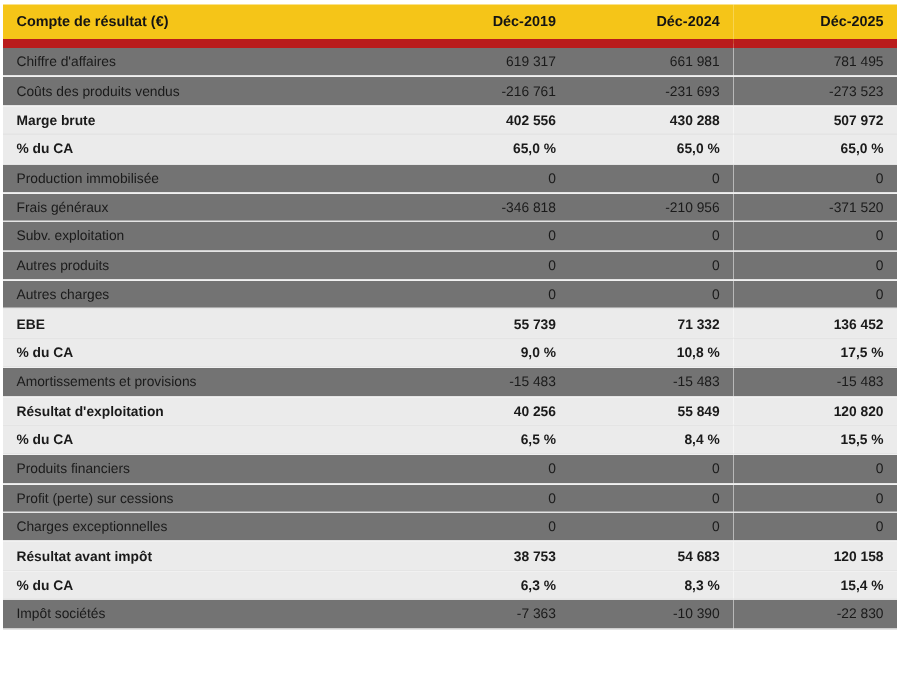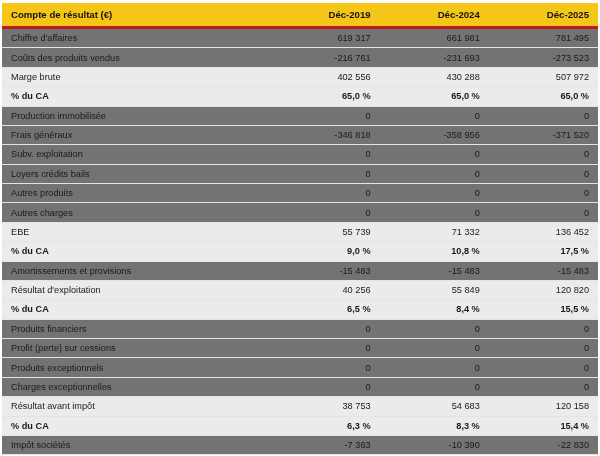--- a/index.html
+++ b/index.html
@@ -29,38 +29,38 @@
   }
   table.pl col.c-label { width: 268px; }
   table.pl col.c-val   { width: 109px; }
 
   thead th {
     background: #f5c518;
     color: #141414;
     font-weight: bold;
     font-size: 9.6px;
     padding: 6px 9px 6px 9px;
-    border-bottom: 3px solid #b91c1c;
+    border-bottom: 6px solid #b91c1c;
     white-space: nowrap;
   }
   thead th.h-label { text-align: left; }
   thead th.h-val { text-align: right; }
 
   tbody td {
     padding: 4.2px 9px 4.2px 9px;
     border-bottom: 1px solid #e4e4e4;
     white-space: nowrap;
     overflow: hidden;
     text-overflow: ellipsis;
   }
   tbody td.label { text-align: left; }
   tbody td.val { text-align: right; }
 
   tr.plain td { background: #737373; font-weight: normal; }
-  tr.total td { background: #ebebeb; font-weight: normal; }
+  tr.total td { background: #ebebeb; font-weight: bold; }
   tr.ratio td { background: #ebebeb; font-weight: bold; margin-top: 25px; }
 </style>
 </head>
 <body>
 
 <div class="sheet">
   <table class="pl">
     <colgroup>
       <col class="c-label">
       <col class="c-val">
@@ -102,31 +102,25 @@
         </tr>
         <tr class="plain">
           <td class="label">Production immobilisée</td>
           <td class="val">0</td>
           <td class="val">0</td>
           <td class="val">0</td>
         </tr>
         <tr class="plain">
           <td class="label">Frais généraux</td>
           <td class="val">-346 818</td>
-          <td class="val">-358 956</td>
+          <td class="val">-210 956</td>
           <td class="val">-371 520</td>
         </tr>
         <tr class="plain">
           <td class="label">Subv. exploitation</td>
-          <td class="val">0</td>
-          <td class="val">0</td>
-          <td class="val">0</td>
-        </tr>
-        <tr class="plain">
-          <td class="label">Loyers crédits bails</td>
           <td class="val">0</td>
           <td class="val">0</td>
           <td class="val">0</td>
         </tr>
         <tr class="plain">
           <td class="label">Autres produits</td>
           <td class="val">0</td>
           <td class="val">0</td>
           <td class="val">0</td>
         </tr>
@@ -172,26 +166,20 @@
           <td class="val">0</td>
           <td class="val">0</td>
         </tr>
         <tr class="plain">
           <td class="label">Profit (perte) sur cessions</td>
           <td class="val">0</td>
           <td class="val">0</td>
           <td class="val">0</td>
         </tr>
         <tr class="plain">
-          <td class="label">Produits exceptionnels</td>
-          <td class="val">0</td>
-          <td class="val">0</td>
-          <td class="val">0</td>
-        </tr>
-        <tr class="plain">
           <td class="label">Charges exceptionnelles</td>
           <td class="val">0</td>
           <td class="val">0</td>
           <td class="val">0</td>
         </tr>
         <tr class="total">
           <td class="label">Résultat avant impôt</td>
           <td class="val">38 753</td>
           <td class="val">54 683</td>
           <td class="val">120 158</td>

